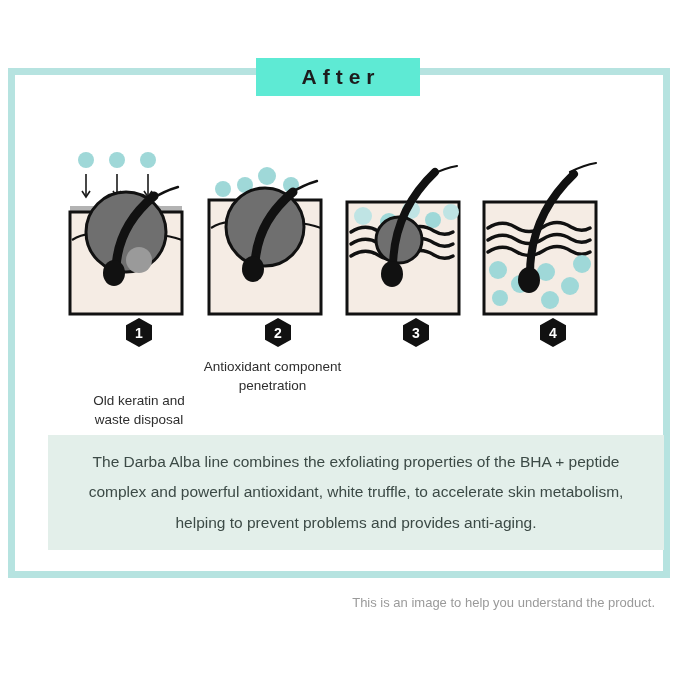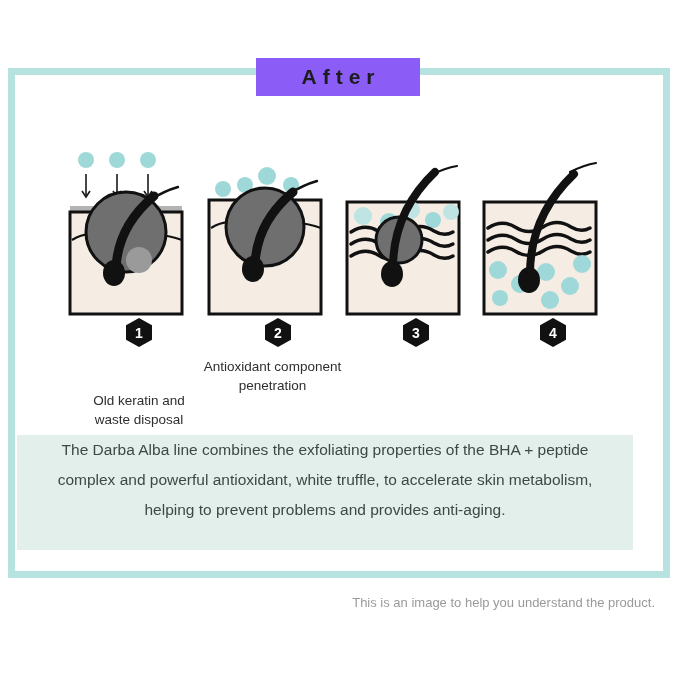--- a/index.html
+++ b/index.html
@@ -21,21 +21,21 @@
     border:7px solid #b6e3e0;
     box-sizing:border-box;
     background:#ffffff;
   }
 
   
   .after-badge{
     position:absolute;
     left:256px;top:58px;
     width:164px;height:38px;
-    background:#8b5cf6;
+    background:#5eead4;
     display:flex;align-items:center;justify-content:center;
     z-index:5;
   }
   .after-badge span{
     font-size:21px;
     font-weight:bold;
     letter-spacing:6px;
     color:#1d1d1d;
     text-indent:6px;
   }
@@ -81,24 +81,24 @@
     white-space:pre-line;
     width:168px;
   }
   .p1 .caption,.p3 .caption{width:150px;margin-top:44px;}
   .p2 .caption{width:172px;margin-left:-11px;}
   .p4 .caption{width:176px;margin-left:-13px;}
 
   
   .desc{
     position:absolute;
-    left:17px;top:435px;
+    left:48px;top:435px;
     width:616px;height:115px;
     background:#e3efea;
-    display:flex;justify-content:center;
+    display:flex;align-items:center;justify-content:center;
   }
   .desc p{
     margin:0;
     width:570px;
     text-align:center;
     font-size:15.5px;
     line-height:1.95;
     color:#3c4a46;
   }
 

